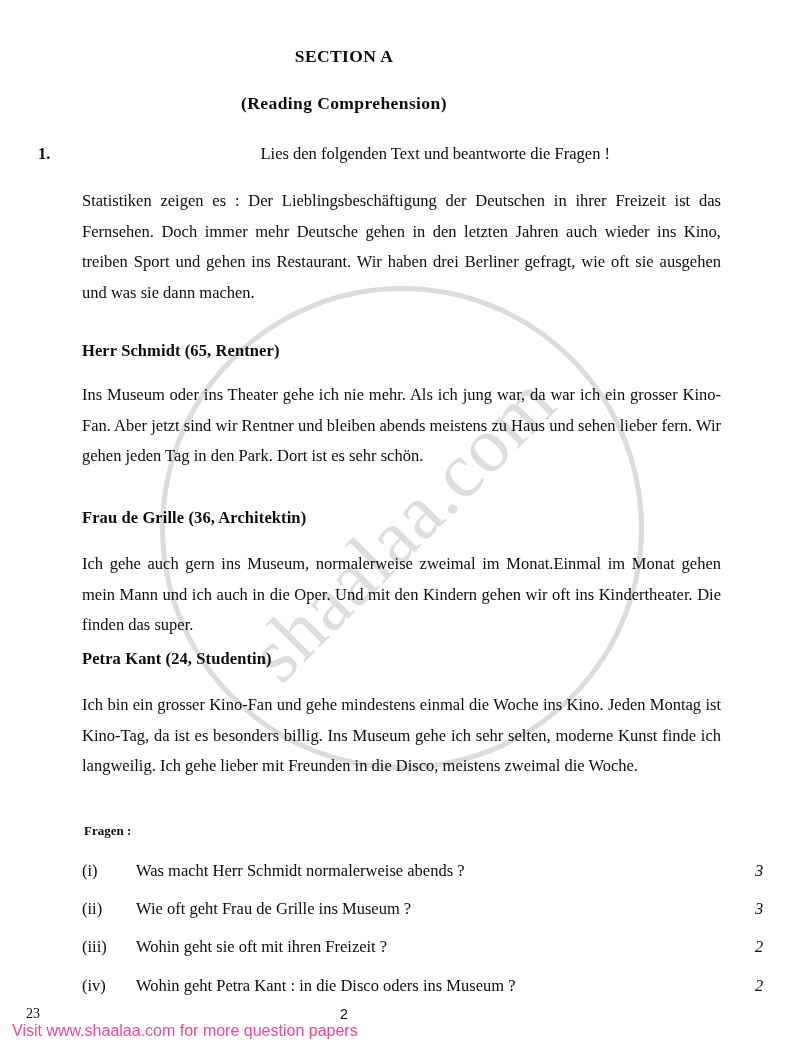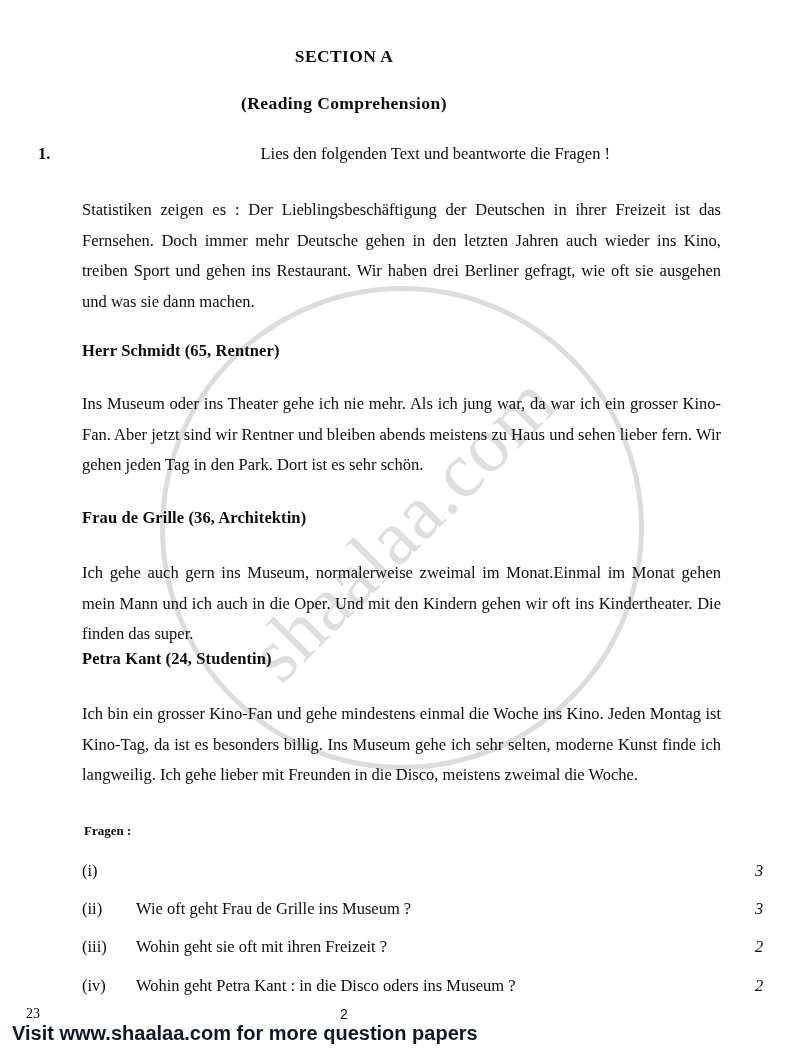--- a/index.html
+++ b/index.html
@@ -86,21 +86,21 @@
 
   .body-para {
     position: absolute;
     left: 82px;
     width: 639px;
     font-size: 16.5px;
     line-height: 30.5px;
     text-align: justify;
     text-justify: inter-word;
   }
-  .body-para.last-flush { text-align-last: left; margin-top: 9px; }
+  .body-para.last-flush { text-align-last: left; }
 
   .person-heading {
     position: absolute;
     left: 82px;
     font-weight: bold;
     font-size: 16.5px;
     letter-spacing: 0.1px;
   }
 
   .fragen-heading {
@@ -155,25 +155,24 @@
     text-align: center;
     font-size: 14px;
     font-family: "Liberation Sans", "DejaVu Sans", sans-serif;
     z-index: 3;
   }
   #promo-banner {
     position: absolute;
     left: 12px;
     top: 1022px;
     font-family: "Liberation Sans", "DejaVu Sans", sans-serif;
-    font-size: 20px;
-    color: #0f172a;
+    font-size: 16px;
+    color: #ec4899;
     white-space: nowrap;
     z-index: 4;
-    font-weight: bold;
   }
 </style>
 </head>
 <body>
 
 <div id="watermark">
   <div class="wm-ring"></div>
   <div class="wm-text">shaalaa.com</div>
 </div>
 
@@ -198,20 +197,21 @@
   <div class="body-para last-flush" style="top:549px;">Ich gehe auch gern ins Museum, normalerweise zweimal im Monat.Einmal im Monat gehen mein Mann und ich auch in die Oper. Und mit den Kindern gehen wir oft ins Kindertheater. Die finden das super.</div>
 
   <div class="person-heading" style="top:649px;">Petra Kant (24, Studentin)</div>
 
   <div class="body-para last-flush" style="top:690px;">Ich bin ein grosser Kino-Fan und gehe mindestens einmal die Woche ins Kino. Jeden Montag ist Kino-Tag, da ist es besonders billig. Ins Museum gehe ich sehr selten, moderne Kunst finde ich langweilig. Ich gehe lieber mit Freunden in die Disco, meistens zweimal die Woche.</div>
 
   <div class="fragen-heading" style="top:823px;">Fragen :</div>
 
   <div class="q-row" style="top:861px;">
     <span class="q-roman">(i)</span>
+    <span class="q-text">Was macht Herr Schmidt normalerweise abends ?</span>
     <span class="q-marks">3</span>
   </div>
 
   <div class="q-row" style="top:899px;">
     <span class="q-roman">(ii)</span>
     <span class="q-text">Wie oft geht Frau de Grille ins Museum ?</span>
     <span class="q-marks">3</span>
   </div>
 
   <div class="q-row" style="top:937px;">

